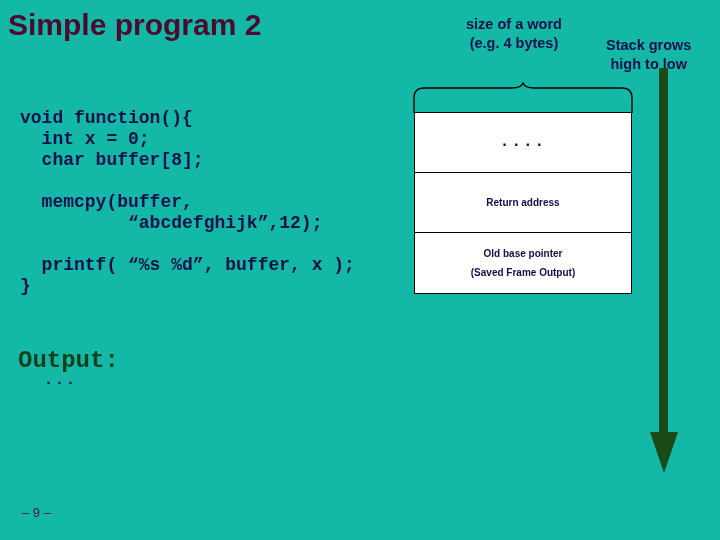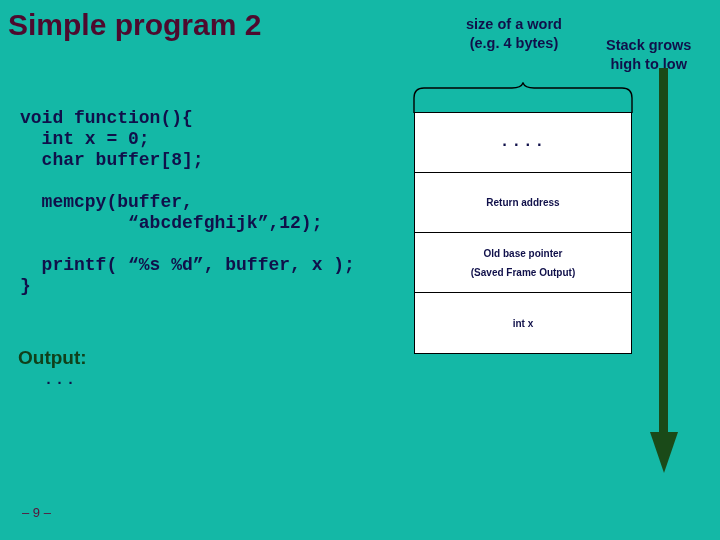--- a/index.html
+++ b/index.html
@@ -40,22 +40,22 @@
     color: #10104a;
     line-height: 21px;
     white-space: pre;
   }
 
   
   #output-label {
     position: absolute;
     left: 18px;
     top: 347px;
-    font-family: Liberation Sans, sans-serif;
-    font-size: 19px;
+    font-family: Liberation Mono, monospace;
+    font-size: 24px;
     font-weight: bold;
     color: #10401a;
     white-space: nowrap;
     text-align: center;
   }
   #output-dots {
     position: absolute;
     left: 44px;
     top: 372px;
     font-family: "Liberation Mono", "DejaVu Sans Mono", monospace;
@@ -189,21 +189,20 @@
              L 210 6
              Q 220 6 220 16
              L 220 31" fill="none" stroke="#000000" stroke-width="1.4"></path>
   </svg>
 
   <div id="stack-table">
       <div class="stack-row dots">....</div>
       <div class="stack-row">Return address</div>
       <div class="stack-row">Old base pointer
 (Saved Frame Output)</div>
-      <div class="stack-row">int x</div>
     </div>
 
   <svg id="stack-arrow" viewBox="0 0 36 412">
     <rect x="13" y="0" width="9" height="368" fill="#1a4a18"></rect>
     <polygon points="4,364 32,364 18,405" fill="#1a4a18"></polygon>
   </svg>
 
 </div>
 
 </body></html>

